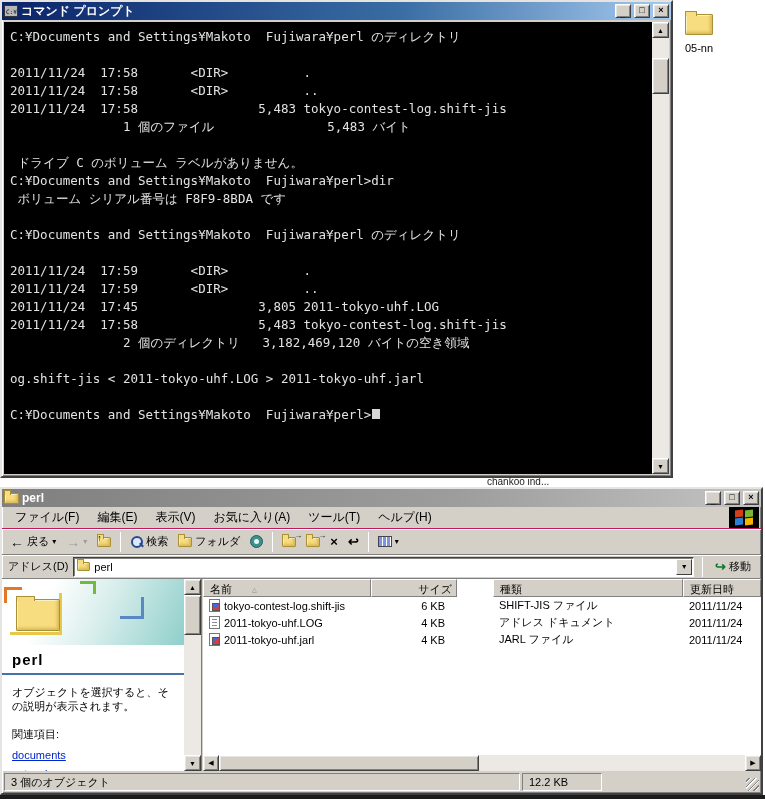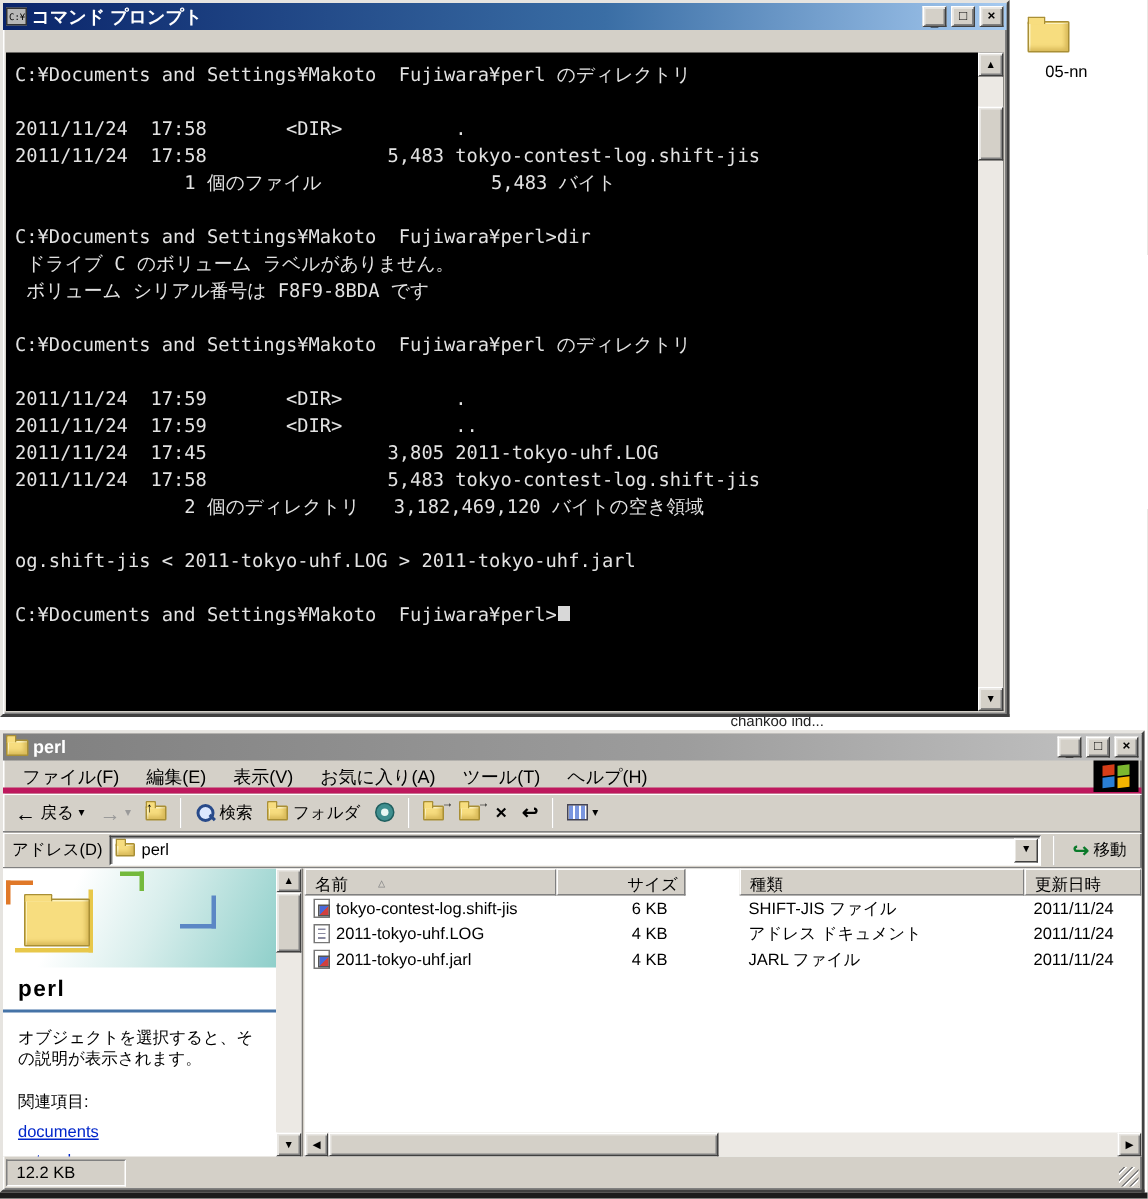--- a/index.html
+++ b/index.html
@@ -45,21 +45,21 @@
   .sthumb {
     position:absolute; background:#d4d0c8;
     border:1px solid; border-color:#fff #404040 #404040 #fff;
     box-shadow: inset 1px 1px 0 #e8e6e2, inset -1px -1px 0 #808080;
   }
 
   
   #terminal { left:0; top:0; width:673px; height:478px; z-index:5; }
   #term-client {
     position:absolute; left:2px; right:2px; top:20px; bottom:2px;
-    background:#000; overflow:hidden;margin-top:13px;
+    background:#000; overflow:hidden;
   }
   #term-text {
     position:absolute; left:6px; top:6px; right:20px;
     font-family:"DejaVu Sans Mono",monospace; font-size:12.5px;
     color:#e2e2e2;
   }
   .tl { height:18px; line-height:18px; white-space:pre; }
   .cursor { display:inline-block; width:8px; height:10px; background:#d8d8d8; vertical-align:baseline; margin-left:1px; }
   #term-sb { top:0; bottom:0; right:0; }
   .term-icon {
@@ -67,34 +67,34 @@
     font:6px "DejaVu Sans Mono",monospace; color:#000; padding-left:1px; line-height:11px;
   }
 
   
   .folder-shape { position:relative; background:#f7dd7f; border:1px solid #a98f35; border-radius:1px;
     box-shadow: inset -2px -2px 3px rgba(160,120,20,.35), inset 1px 1px 0 #fdf3c0; }
   .folder-shape::before {
     content:""; position:absolute; left:-1px; top:-4px; width:40%; height:4px;
     background:#f7dd7f; border:1px solid #a98f35; border-bottom:none; border-radius:1px 1px 0 0;
   }
-  #desktop-icon { position:absolute; left:673px; top:14px; z-index:1; width:52px; text-align:right; }
+  #desktop-icon { position:absolute; left:673px; top:14px; z-index:1; width:52px; text-align:center; }
   #desktop-icon .folder-shape { width:28px; height:21px; margin:0 auto; }
   #desktop-icon .dlabel { margin-top:7px; font-size:11px; color:#000; }
   #clipped-label { position:absolute; left:487px; top:476px; z-index:1; font-size:10px; color:#222; white-space:nowrap; }
 
   
   #explorer { left:0; top:487px; width:763px; height:308px; z-index:10; display:flex; flex-direction:column; }
   #bottom-strip { position:absolute; left:0; top:795px; width:765px; height:4px; background:#1c1c1c; z-index:12; }
 
   .exp-icon-folder { width:15px; height:11px; flex:0 0 auto; }
 
   #menubar {
-    height:22px; display:flex; padding-left:4px;
-    border-bottom:4px solid #be185d; box-shadow:0 1px 0 #fff; position:relative;
+    height:22px; display:flex; align-items:center; padding-left:4px;
+    border-bottom:1px solid #be185d; box-shadow:0 1px 0 #fff; position:relative;
   }
   .menu-item { font-size:12px; color:#000; padding:3px 9px; }
   #winlogo {
     position:absolute; right:2px; top:0; width:30px; height:21px; background:#000;
     overflow:hidden;
   }
   .flag { position:absolute; width:8px; height:7px; transform:skewY(-8deg); }
   .flag.r { left:6px;  top:3px;  background:#d63e18; }
   .flag.g { left:16px; top:3px;  background:#7cb82f; }
   .flag.b { left:6px;  top:11px; background:#2a7fd4; }
@@ -224,25 +224,26 @@
       </div>
     <div class="tbtn">
         <span>×</span>
       </div>
   </div>
   <div id="term-client">
     <div id="term-text">
       <div class="tl">C:¥Documents and Settings¥Makoto  Fujiwara¥perl のディレクトリ</div>
       <div class="tl"></div>
       <div class="tl">2011/11/24  17:58       &lt;DIR&gt;          .</div>
+      <div class="tl">2011/11/24  17:58       &lt;DIR&gt;          ..</div>
       <div class="tl">2011/11/24  17:58                5,483 tokyo-contest-log.shift-jis</div>
       <div class="tl">               1 個のファイル               5,483 バイト</div>
       <div class="tl"></div>
+      <div class="tl"> ドライブ C のボリューム ラベルがありません。</div>
       <div class="tl">C:¥Documents and Settings¥Makoto  Fujiwara¥perl&gt;dir</div>
-      <div class="tl"> ドライブ C のボリューム ラベルがありません。</div>
       <div class="tl"> ボリューム シリアル番号は F8F9-8BDA です</div>
       <div class="tl"></div>
       <div class="tl">C:¥Documents and Settings¥Makoto  Fujiwara¥perl のディレクトリ</div>
       <div class="tl"></div>
       <div class="tl">2011/11/24  17:59       &lt;DIR&gt;          .</div>
       <div class="tl">2011/11/24  17:59       &lt;DIR&gt;          ..</div>
       <div class="tl">2011/11/24  17:45                3,805 2011-tokyo-uhf.LOG</div>
       <div class="tl">2011/11/24  17:58                5,483 tokyo-contest-log.shift-jis</div>
       <div class="tl">               2 個のディレクトリ   3,182,469,120 バイトの空き領域</div>
       <div class="tl"></div>
@@ -439,18 +440,19 @@
           </div>
         <div class="sthumb" style="left:16px; top:0; width:260px; height:16px;"></div>
         <div class="sbtn" style="right:0; top:0; width:16px;">
             <span>▶</span>
           </div>
       </div>
     </div>
   </div>
 
   <div id="statusbar">
+    <div class="spanel sp1">3 個のオブジェクト</div>
     <div class="spanel sp2">12.2 KB</div>
     <div id="grip"></div>
   </div>
 </div>
 
 <div id="bottom-strip"></div>
 
 </body></html>

